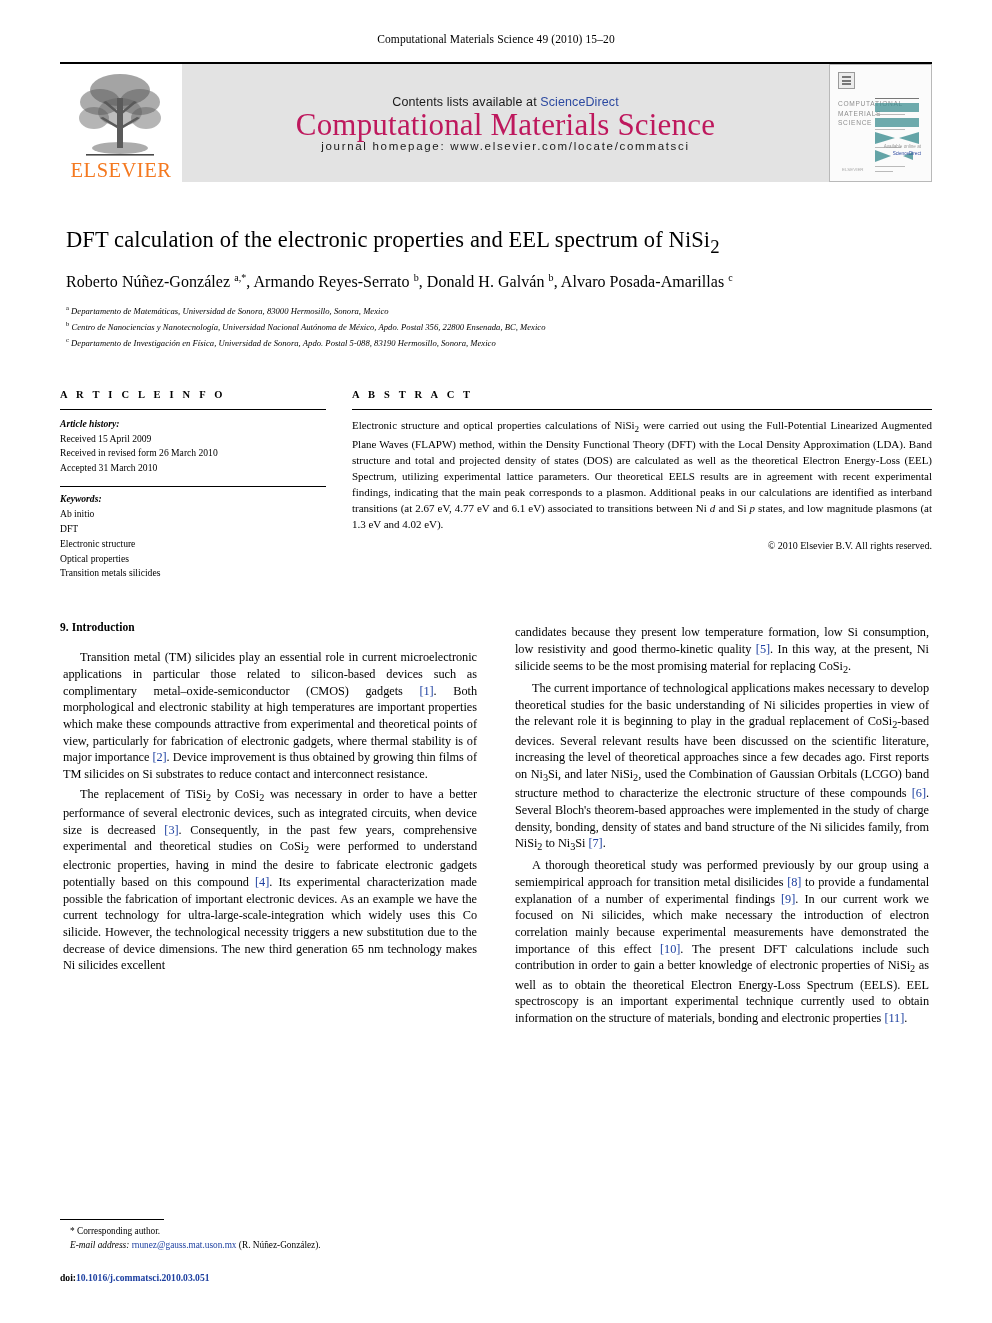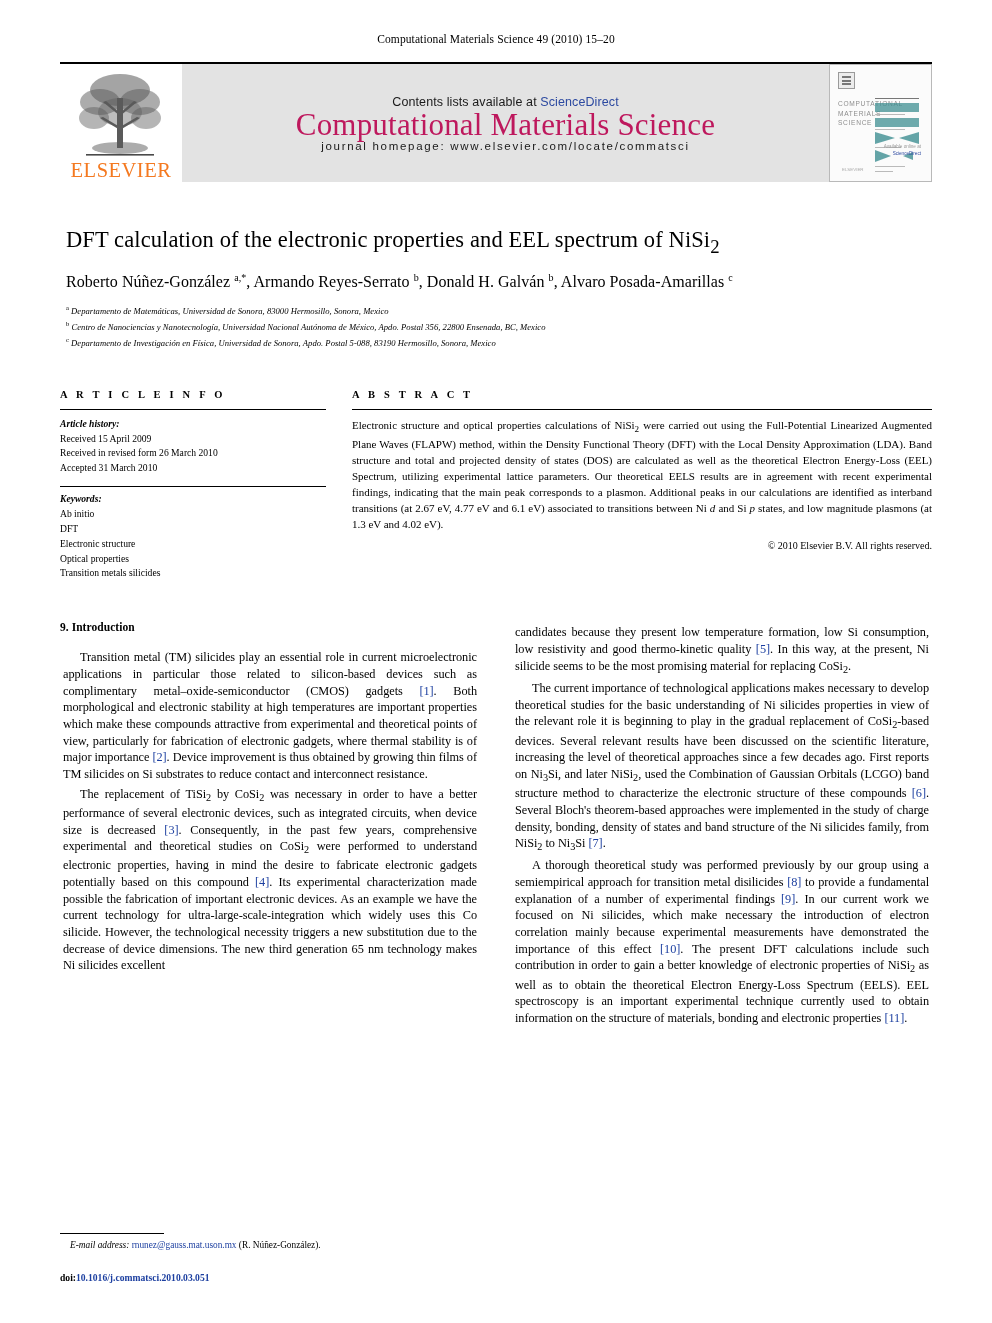--- a/index.html
+++ b/index.html
@@ -384,19 +384,20 @@
 
     <div class="bcol">
       <p style="text-indent:0">candidates because they present low temperature formation, low Si consumption, low resistivity and good thermo-kinetic quality <span class="cite">[5]</span>. In this way, at the present, Ni silicide seems to be the most promising material for replacing CoSi<sub>2</sub>.</p>
       <p>The current importance of technological applications makes necessary to develop theoretical studies for the basic understanding of Ni silicides properties in view of the relevant role it is beginning to play in the gradual replacement of CoSi<sub>2</sub>-based devices. Several relevant results have been discussed on the scientific literature, increasing the level of theoretical approaches since a few decades ago. First reports on Ni<sub>3</sub>Si, and later NiSi<sub>2</sub>, used the Combination of Gaussian Orbitals (LCGO) band structure method to characterize the electronic structure of these compounds <span class="cite">[6]</span>. Several Bloch's theorem-based approaches were implemented in the study of charge density, bonding, density of states and band structure of the Ni silicides family, from NiSi<sub>2</sub> to Ni<sub>3</sub>Si <span class="cite">[7]</span>.</p>
       <p>A thorough theoretical study was performed previously by our group using a semiempirical approach for transition metal disilicides <span class="cite">[8]</span> to provide a fundamental explanation of a number of experimental findings <span class="cite">[9]</span>. In our current work we focused on Ni silicides, which make necessary the introduction of electron correlation mainly because experimental measurements have demonstrated the importance of this effect <span class="cite">[10]</span>. The present DFT calculations include such contribution in order to gain a better knowledge of electronic properties of NiSi<sub>2</sub> as well as to obtain the theoretical Electron Energy-Loss Spectrum (EELS). EEL spectroscopy is an important experimental technique currently used to obtain information on the structure of materials, bonding and electronic properties <span class="cite">[11]</span>.</p>
     </div>
   </div>
 
   <div class="footnote-zone">
     <div class="fn-rule"></div>
+    <div class="fn-line">* Corresponding author.</div>
     <div class="fn-line"><em>E-mail address:</em> <span class="fn-mail">rnunez@gauss.mat.uson.mx</span> <span>(R. Núñez-González).</span></div>
     <div class="issn-block">
       <div class="issn-line"><span>doi:</span><span class="doi">10.1016/j.commatsci.2010.03.051</span></div>
     </div>
   </div>
 
 </div>
 
 </body></html>

